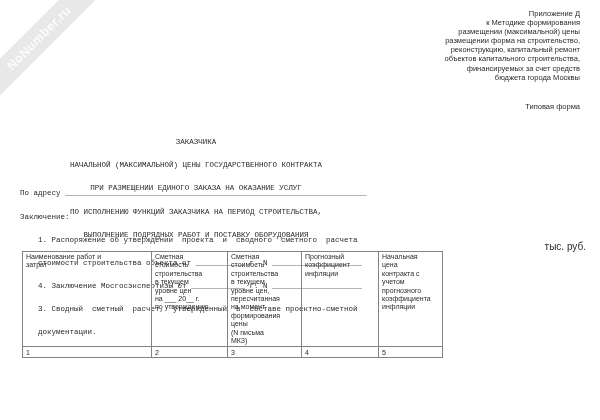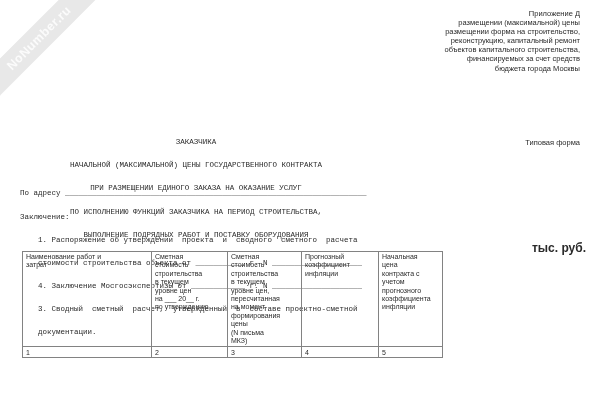--- a/index.html
+++ b/index.html
@@ -44,21 +44,20 @@
     font-size: 7.5px;
     line-height: 9.1px;
     color: #2a2a2a;
   }
   .form-type {
     position: absolute;
     top: 102px; right: 20px;
     text-align: right;
     font-size: 7.5px;
     color: #2a2a2a;
-    margin-top: 36px;
   }
   
   .doc-title {
     position: absolute;
     top: 123px; left: 20px;
     width: 352px;
     text-align: center;
     font-family: "Liberation Mono", monospace;
     font-size: 7.5px;
     line-height: 7.8px;
@@ -72,23 +71,22 @@
     font-family: "Liberation Mono", monospace;
     font-size: 7.5px;
     line-height: 7.7px;
     white-space: pre;
     color: #2a2a2a;
   }
   
   .units {
     position: absolute;
     top: 241px; right: 14px;
-    font-size: 12px;
-    color: #2a2a2a;
-    font-weight: bold;
+    font-size: 10px;
+    color: #2a2a2a;
   }
   
   .main-table {
     position: absolute;
     top: 251px; left: 22px;
     width: 420px;
     border-collapse: collapse;
     table-layout: fixed;
   }
   .main-table td {
@@ -110,20 +108,21 @@
 <div class="page">
 
   <div class="wm-clip">
     <div class="wm-band">
       <span class="wm-text">NoNumber.ru</span>
     </div>
   </div>
 
   <div class="appendix">
     <div>Приложение Д</div>
+    <div>к Методике формирования</div>
     <div>размещении (максимальной) цены</div>
     <div>размещении форма на строительство,</div>
     <div>реконструкцию, капитальный ремонт</div>
     <div>объектов капитального строительства,</div>
     <div>финансируемых за счет средств</div>
     <div>бюджета города Москвы</div>
   </div>
 
   <div class="form-type">Типовая форма</div>
 

